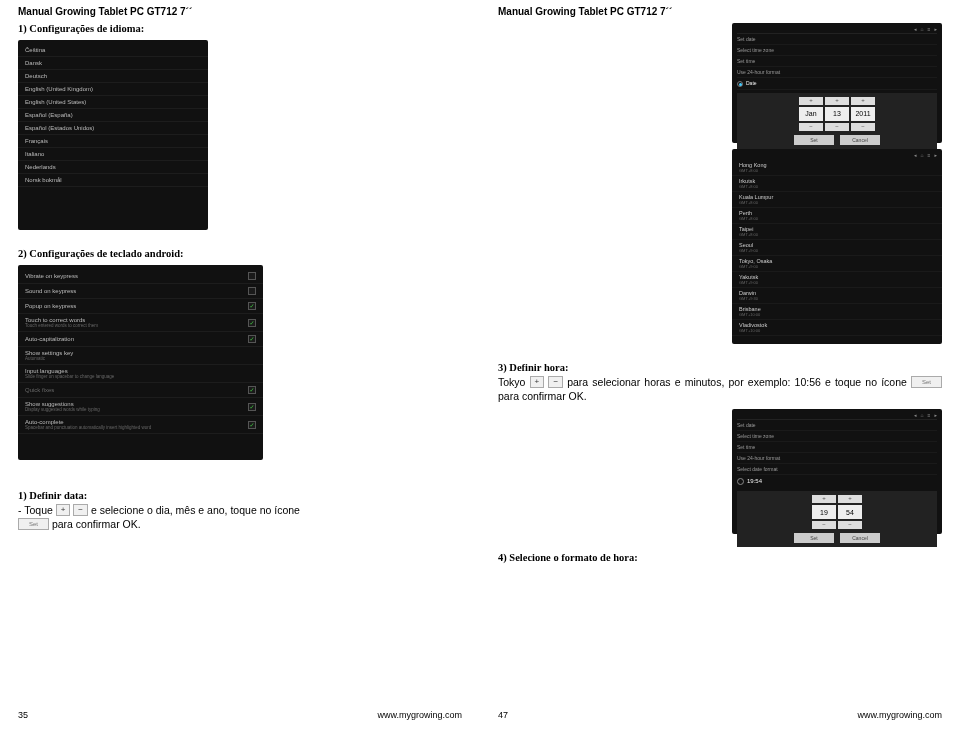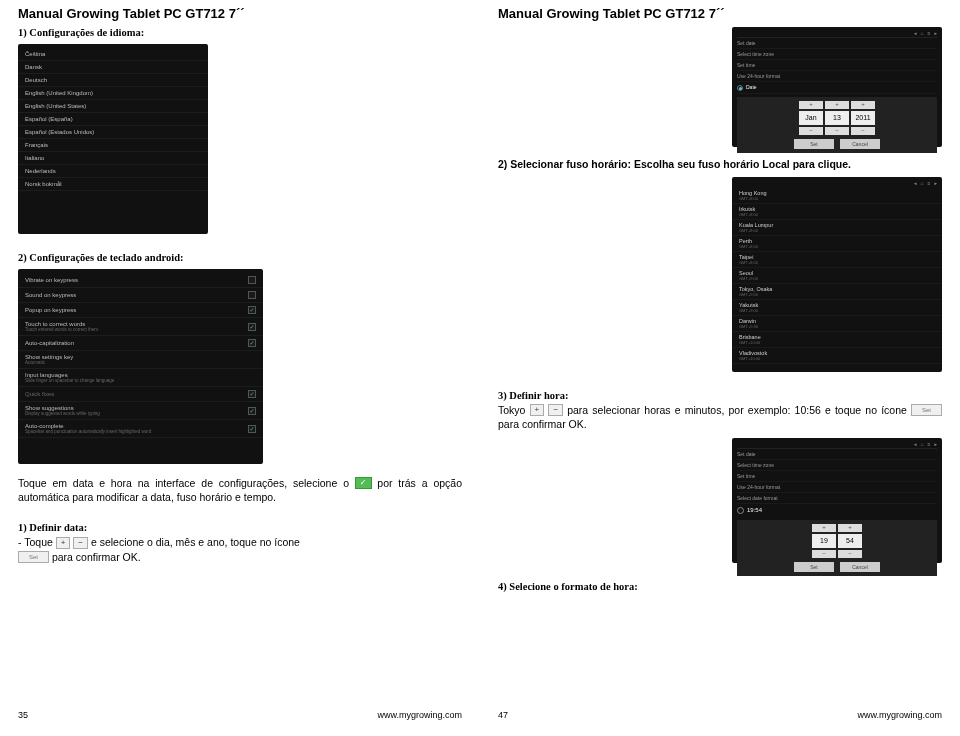--- a/index.html
+++ b/index.html
@@ -13,21 +13,21 @@
     position: relative;
   }
   .page {
     width: 480px;
     height: 736px;
     float: left;
     padding: 6px 18px 18px 18px;
     position: relative;
   }
   .page-header {
-    font-size: 13px;
+    font-size: 10px;
     font-weight: bold;
     margin-bottom: 6px;
   }
   .section-title {
     font-size: 10.5px;
     font-weight: bold;
     margin-top: 6px;
     margin-bottom: 2px;
     font-family: Liberation Serif, serif;
   }
@@ -235,25 +235,20 @@
       <div class="kb-row">
         <div>
           <div>Auto-complete</div>
           <span class="sub">Spacebar and punctuation automatically insert highlighted word</span>
         </div>
         <span class="chk">✓</span>
       </div>
     </div>
 
   <div class="spacer12"></div>
-  <div class="body-text" style="text-align:justify;">
-    <span>Toque em data e hora na interface de configurações, selecione o </span>
-    <span class="inline-icon" style="background:#5b5;color:#fff;border-color:#393;">✓</span>
-    <span> por trás a opção automática para modificar a data, fuso horário e tempo.</span>
-  </div>
 
   <div class="spacer12"></div>
   <div class="section-title">1) Definir data:</div>
   <div class="body-text">
     <span>- Toque </span>
     <span class="inline-icon">+</span>
     <span class="inline-icon">−</span>
     <span> e selecione o dia, mês e ano, toque no ícone </span>
     <br>
     <span class="inline-icon btnset">Set</span>
@@ -299,23 +294,20 @@
           <div class="pmbtn">−</div>
           <div class="pmbtn">−</div>
         </div>
       <div class="bigbtns">
         <div class="bigbtn">Set</div>
         <div class="bigbtn">Cancel</div>
       </div>
     </div>
   </div>
 
-  <div class="body-text right-para" style="text-align:justify;">
-    <b style="font-weight:bold">2) Selecionar fuso horário: Escolha seu fuso horário Local para clique.</b>
-  </div>
 
   <div class="screenshot-dark shot-tz">
     <div class="topbar" style="padding:0 5px; display:flex; justify-content:flex-end; gap:4px; color:#888; font-size:5px; height:8px;">
         <span>◂</span>
         <span>⌂</span>
         <span>≡</span>
         <span>▸</span>
       </div>
     <div id="tzrows">
         <div class="tz-row">Hong Kong<span class="sub">GMT+8:00</span></div>

